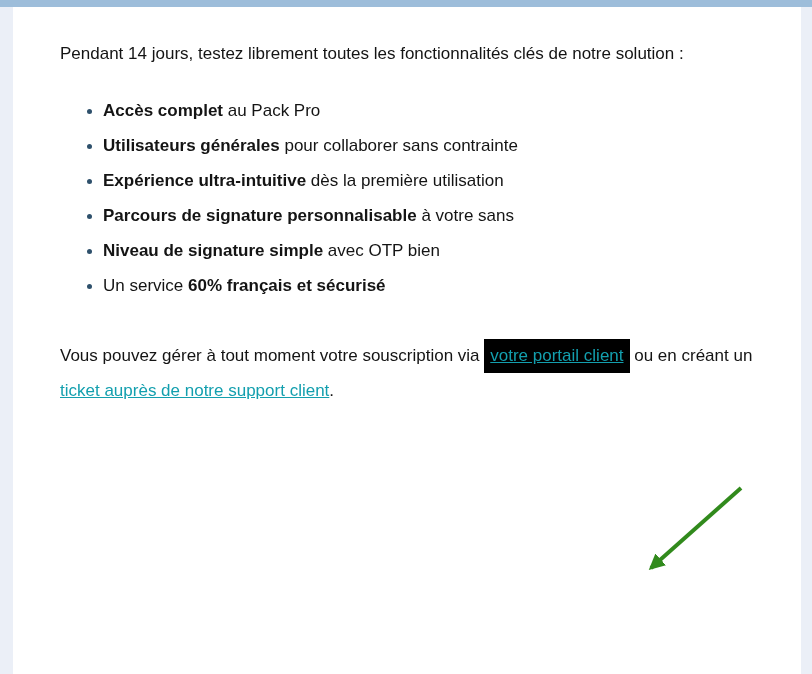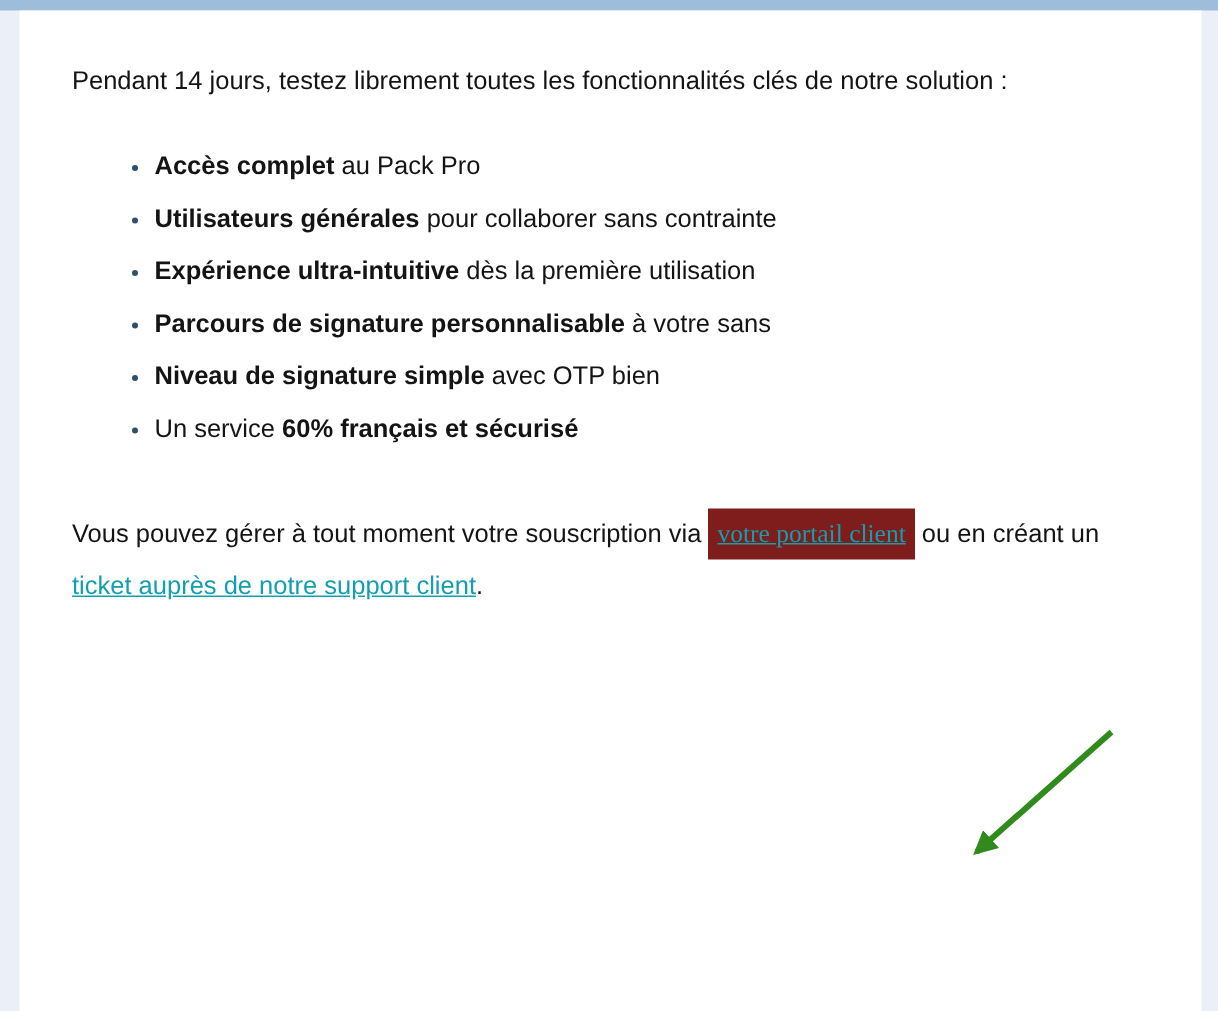--- a/index.html
+++ b/index.html
@@ -21,43 +21,42 @@
     margin-left: 13px;
     margin-right: 11px;
     background: #ffffff;
     height: 667px;
     box-sizing: border-box;
     padding: 24px 36px 20px 35px;
     color: #141414;
     font-size: 17px;
     line-height: 35px;
   }
-  p { margin: 0; }
+  p { margin: 12px; }
   b, strong, .b { font-weight: 700; }
   .intro { margin-top: 5px; }
   ul.features {
     margin: 22px 0 0 0;
     padding-left: 55px;
     list-style: disc;
   }
   ul.features li { line-height: 35px; }
   ul.features li::marker { color: #2e506b; font-size: 15px; }
   .more { margin-top: 19px; font-weight: 700; }
   .delivery { margin-top: 34px; }
   .purple { color: #7b3df5; font-weight: 700; }
   .manage { margin-top: 35px; }
   a.link {
     color: #139fae;
     text-decoration: underline;
     cursor: pointer;
   }
   .hl {
-    background: #7f1d1d;
+    background: #000000;
     padding: 7px 6px 8px 6px;
-    font-family: Liberation Serif, serif;
   }
   .arrow-svg {
     position: absolute;
     left: 595px;
     top: 465px;
     width: 160px;
     height: 115px;
     pointer-events: none;
   }
 </style>

